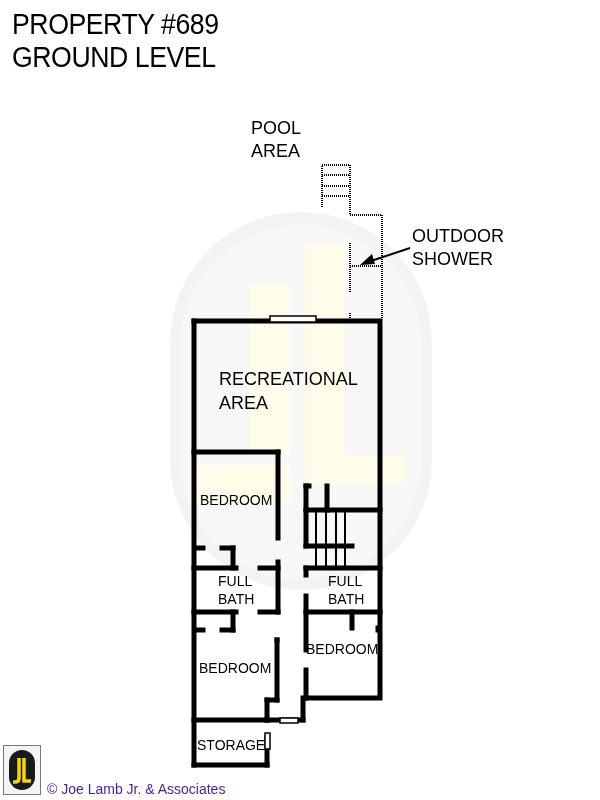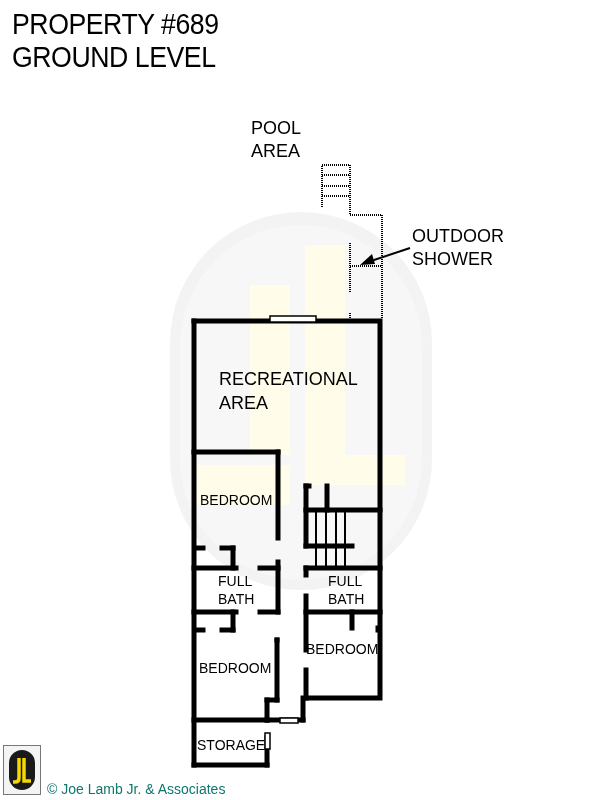--- a/index.html
+++ b/index.html
@@ -3,21 +3,21 @@
   <meta charset="utf-8">
   <style>
     html, body { margin:0; padding:0; background:#ffffff; }
     body { width:600px; height:800px; position:relative; overflow:hidden; font-family:"Liberation Sans", sans-serif; }
     .title { position:absolute; left:12px; top:8px; font-size:29px; line-height:33px; color:#000; letter-spacing:-0.5px; transform:scaleX(0.92); transform-origin:left top; }
     .title div { white-space:nowrap; }
     svg.plan { position:absolute; left:0; top:0; }
     .lbl { font-family:"Liberation Sans", sans-serif; fill:#000; }
     .footer { position:absolute; left:3px; top:745px; width:240px; height:52px; }
     .logo { position:absolute; left:0; top:0; width:38px; height:50px; border:1px solid #777; background:#f4f4f4; box-sizing:border-box; }
-    .copyright { position:absolute; left:44px; top:36px; font-size:14px; color:#0f766e; white-space:nowrap; }
+    .copyright { position:absolute; left:44px; top:36px; font-size:14px; color:#4c1d95; white-space:nowrap; }
   </style>
 </head>
 <body>
 
 <div class="title">
   <div>PROPERTY #689</div>
   <div>GROUND LEVEL</div>
 </div>
 
 <svg class="plan" width="600" height="800" viewBox="0 0 600 800">

